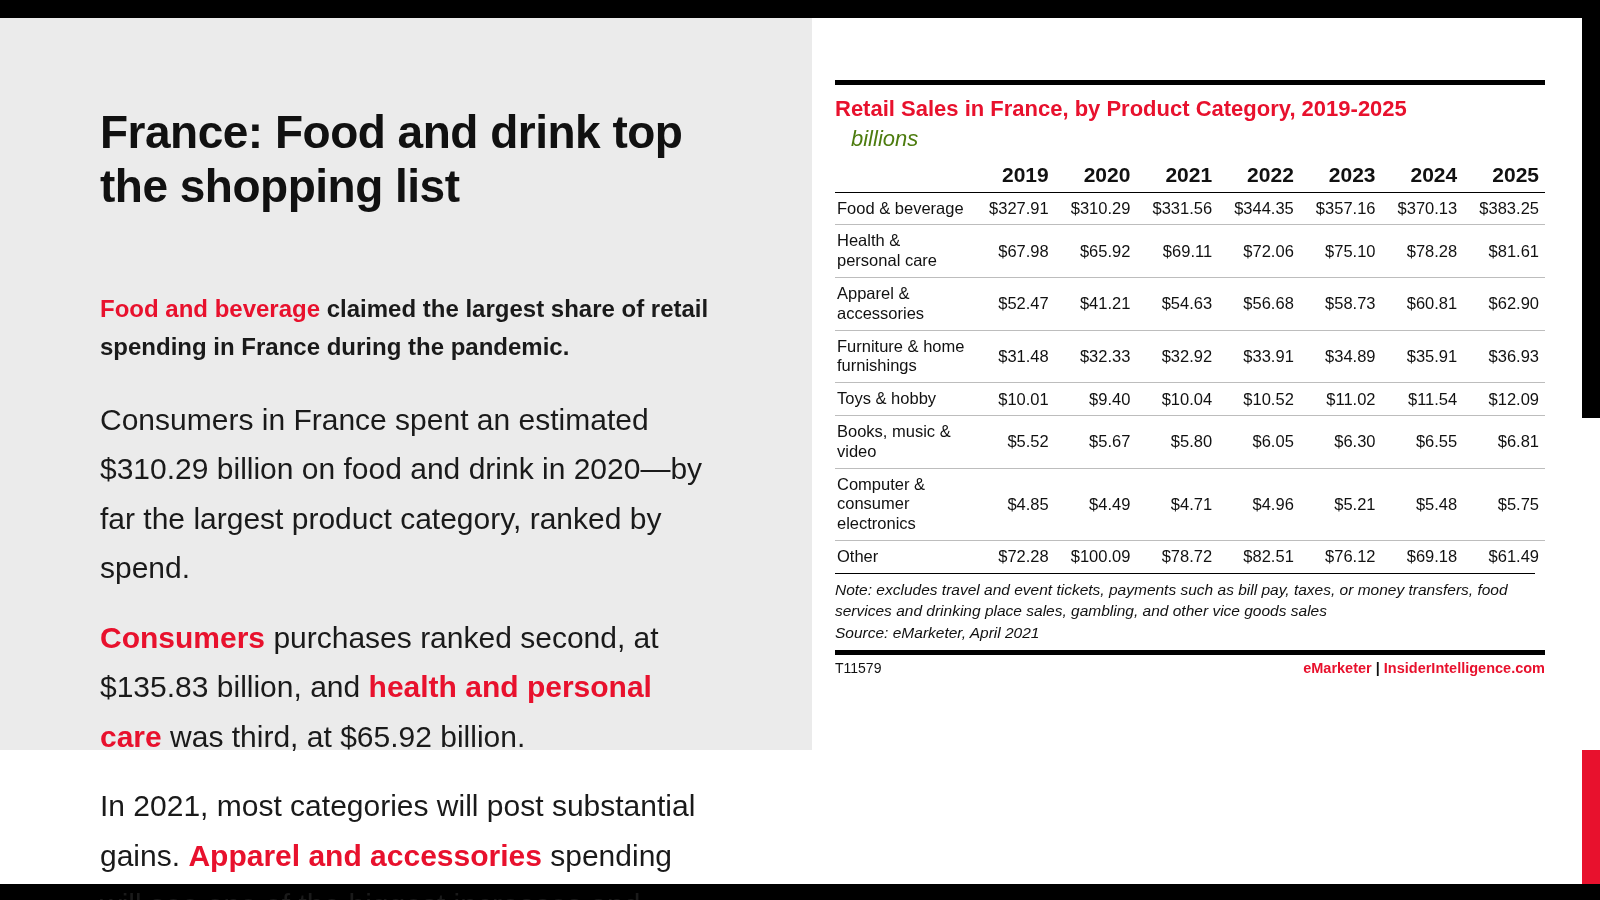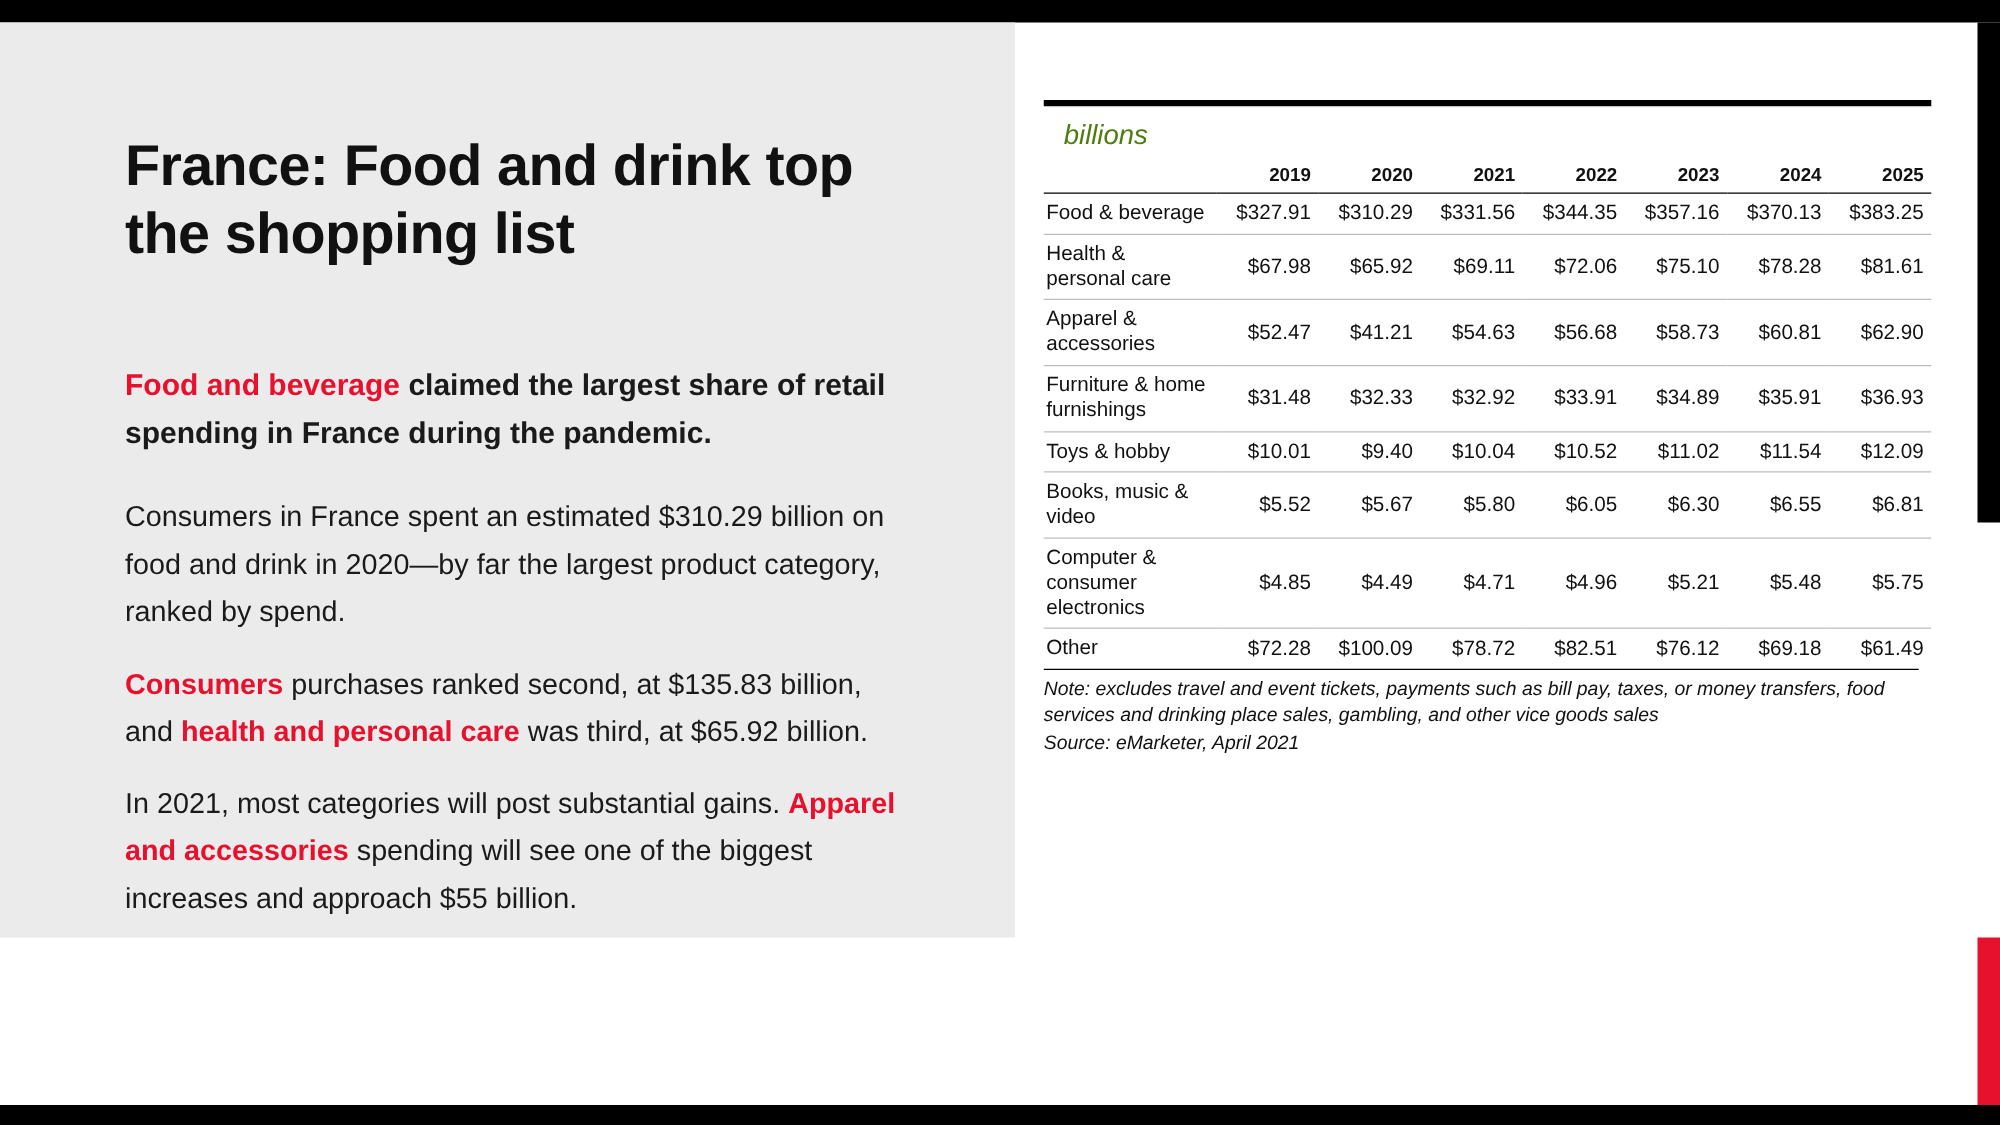--- a/index.html
+++ b/index.html
@@ -71,21 +71,21 @@
     letter-spacing: -0.5px;
   }
   .body-copy {
     position: absolute;
     left: 100px;
     top: 272px;
     width: 620px;
     color: #1a1a1a;
   }
   .para {
-    font-size: 23px;
+    font-size: 30px;
     line-height: 1.65;
     margin: 0 0 20px 0;
   }
   .para.lead {
     font-weight: bold;
     font-size: 24px;
     line-height: 1.6;
     margin-bottom: 28px;
   }
   .hl {
@@ -139,21 +139,21 @@
     border-collapse: collapse;
     font-size: 16.5px;
     color: #111111;
   }
   table.data th {
     font-weight: bold;
     text-align: right;
     padding: 5px 6px 5px 0;
     border-bottom: 1.5px solid #000000;
     white-space: nowrap;
-    font-size: 15px;
+    font-size: 21px;
   }
   table.data th.cat {
     text-align: left;
   }
   table.data td {
     text-align: right;
     padding: 6px 6px 6px 0;
     border-bottom: 1px solid #bdbdbd;
     white-space: nowrap;
   }
@@ -220,20 +220,21 @@
     <div class="body-copy">
         <div class="para lead"><span class="hl">Food and beverage</span><span> claimed the largest share of retail spending in France during the pandemic.</span></div>
         <div class="para"><span>Consumers in France spent an estimated $310.29 billion on food and drink in 2020—by far the largest product category, ranked by spend.</span></div>
         <div class="para"><span class="hl">Consumers</span><span> purchases ranked second, at $135.83 billion, and </span><span class="hl">health and personal care</span><span> was third, at $65.92 billion.</span></div>
         <div class="para"><span>In 2021, most categories will post substantial gains. </span><span class="hl">Apparel and accessories</span><span> spending will see one of the biggest increases and approach $55 billion.</span></div>
       </div>
   </div>
 
   <div class="chart-wrap">
     <div class="rule-top"></div>
+    <div class="chart-title">Retail Sales in France, by Product Category, 2019-2025</div>
     <div class="chart-subtitle">billions</div>
 
     <table class="data">
       <thead>
         <tr>
             <th class="cat"></th>
             <th>2019</th>
             <th>2020</th>
             <th>2021</th>
             <th>2022</th>
@@ -322,15 +323,21 @@
             <td>$76.12</td>
             <td>$69.18</td>
             <td>$61.49</td>
           </tr>
         </tbody>
     </table>
 
     <div class="note">Note: excludes travel and event tickets, payments such as bill pay, taxes, or money transfers, food services and drinking place sales, gambling, and other vice goods sales</div>
     <div class="source">Source: eMarketer, April 2021</div>
 
+    <div class="rule-bottom">
+      <span class="code">T11579</span>
+      <span class="brand">
+        <span>eMarketer</span><span class="sep"> | </span><span>InsiderIntelligence.com</span>
+      </span>
+    </div>
   </div>
 
 </div>
 
 </body></html>

